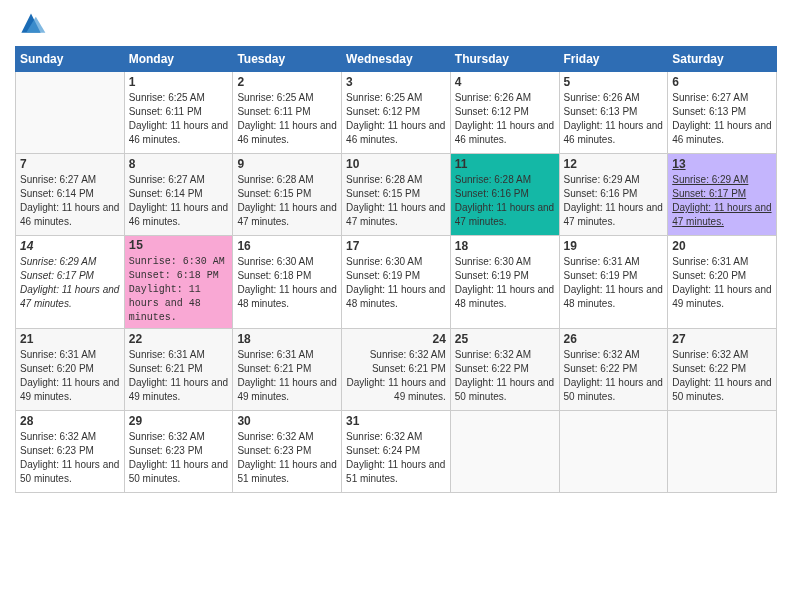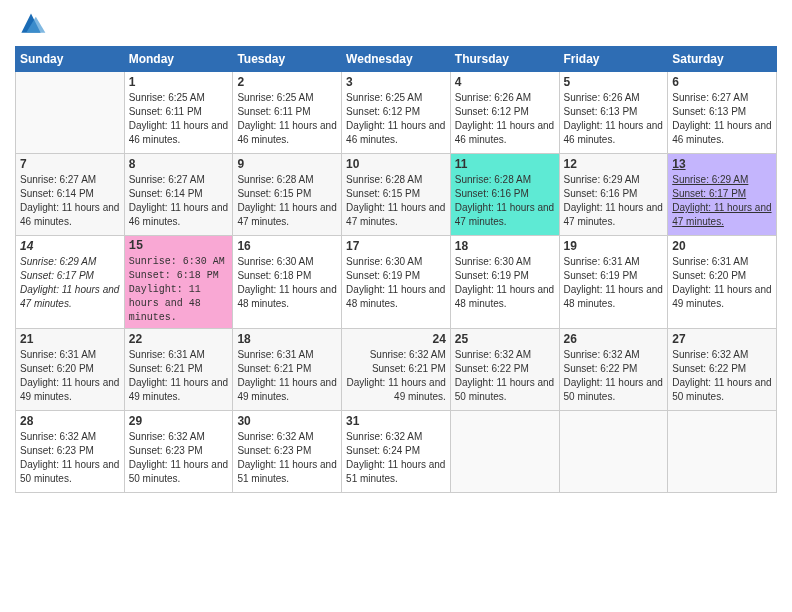--- a/index.html
+++ b/index.html
@@ -199,21 +199,21 @@
             <div class="cell-info" style="white-space: pre-line;">Sunrise: 6:28 AM
 Sunset: 6:15 PM
 Daylight: 11 hours and 47 minutes.</div>
           </td>
           <td style="background: rgb(247, 247, 247);">
             <span class="day-num">10</span>
             <div class="cell-info" style="white-space: pre-line;">Sunrise: 6:28 AM
 Sunset: 6:15 PM
 Daylight: 11 hours and 47 minutes.</div>
           </td>
-          <td style="background: #5eead4;">
+          <td style="background: #14b8a6;">
             <span class="day-num">11</span>
             <div class="cell-info" style="white-space: pre-line;">Sunrise: 6:28 AM
 Sunset: 6:16 PM
 Daylight: 11 hours and 47 minutes.</div>
           </td>
           <td style="background: rgb(247, 247, 247);">
             <span class="day-num">12</span>
             <div class="cell-info" style="white-space: pre-line;">Sunrise: 6:29 AM
 Sunset: 6:16 PM
 Daylight: 11 hours and 47 minutes.</div>

